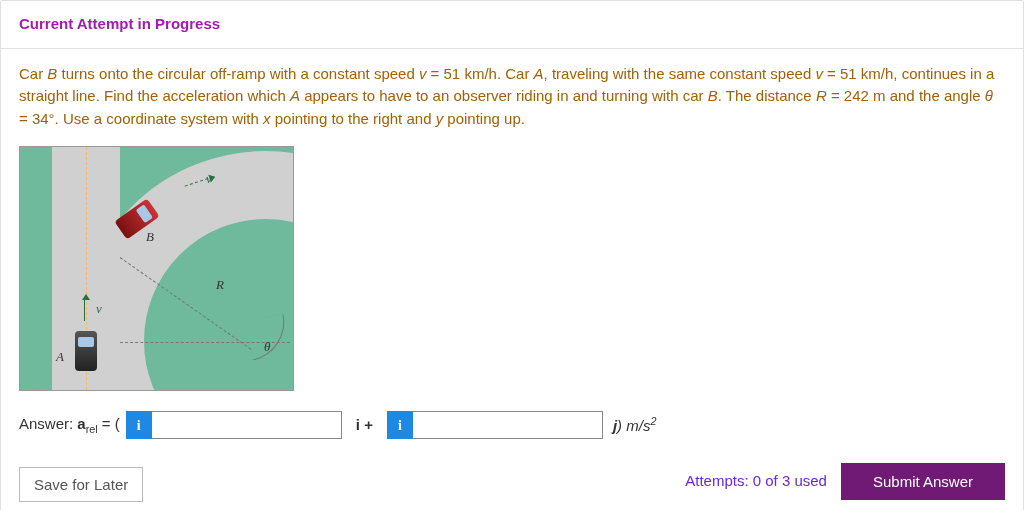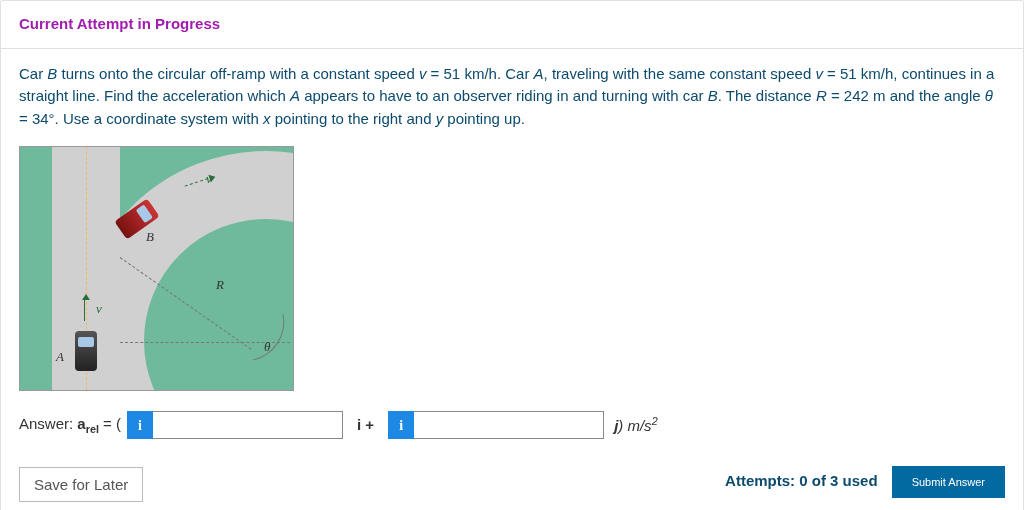--- a/index.html
+++ b/index.html
@@ -1,33 +1,33 @@
 <!DOCTYPE html>
 <html><head>
 <meta charset="utf-8">
 <style>
   * { box-sizing: border-box; margin: 0; padding: 0; }
   body { font-family: "Helvetica Neue", Arial, sans-serif; background: #fff; width: 1024px; height: 510px; color: #333; font-size: 15px; line-height: 1.5; }
   .card { border: 1px solid #e0e0e0; border-radius: 2px; }
   .header { padding: 12px 18px; border-bottom: 1px solid #e0e0e0; font-weight: 700; color: #a21caf; }
   .body { padding: 14px 18px 18px; }
-  .prompt { color: #0c4a6e; margin-bottom: 16px; }
+  .prompt { color: #a16207; margin-bottom: 16px; }
   .prompt em, .prompt i { font-style: italic; }
   .figure { width: 275px; height: 245px; background: #6fb99c; position: relative; overflow: hidden; border: 1px solid #999; }
   .answer-row { display: flex; align-items: center; gap: 6px; margin-top: 20px; color: #333; }
-  .answer-row sub { font-size: 0.72em; vertical-align: sub; font-weight: bold; }
+  .answer-row sub { font-size: 0.72em; vertical-align: sub; }
   .answer-row sup { font-size: 0.72em; vertical-align: super; }
   .info-btn { width: 26px; height: 28px; background: #1e88e5; color: #fff; display: inline-flex; align-items: center; justify-content: center; font-weight: 700; font-family: Georgia, serif; font-size: 14px; cursor: pointer; }
   .num-input { height: 28px; width: 190px; border: 1px solid #888; border-left: 0; padding: 2px 6px; font-family: inherit; font-size: 14px; }
   .input-group { display: inline-flex; align-items: stretch; }
   .bottom-row { display: flex; align-items: center; justify-content: space-between; margin-top: 22px; }
   .save-btn { border: 1px solid #bbb; background: #fff; padding: 8px 14px; font-size: 15px; color: #555; cursor: pointer; margin-top: 6px; }
   .right-group { display: flex; align-items: center; gap: 14px; }
-  .attempts { font-weight: 700; color: #0c4a6e; }
-  .submit-btn { background: #0369a1; color: #fff; border: 0; padding: 10px 20px; font-size: 11px; cursor: pointer; }
+  .attempts { font-weight: 400; color: #6d28d9; }
+  .submit-btn { background: #701a75; color: #fff; border: 0; padding: 10px 32px; font-size: 15px; cursor: pointer; }
   
   .road-v { position: absolute; left: 32px; top: 0; bottom: 0; width: 68px; background: #d0d0d0; }
   .road-v::before { content:""; position:absolute; left:50%; top:0; bottom:0; border-left:1px dashed #f5b860; }
   .road-ramp { position:absolute; width: 380px; height: 380px; border: 68px solid #d0d0d0; border-radius: 50%; left: 56px; top: 4px; background: transparent; box-sizing: border-box; }
   .dash-r { position:absolute; left:100px; top:110px; width:160px; border-top:1.5px dashed #777; transform-origin: left center; transform: rotate(35deg); }
   .dash-h { position:absolute; left:100px; top:195px; width:170px; border-top:1.5px dashed #777; }
   .theta-arc { position:absolute; left:228px; top:170px; width:40px; height:40px; border:1.5px solid #777; border-top:none; border-left:none; border-radius: 0 0 40px 0; transform: rotate(-12deg); }
   .lbl { position:absolute; font-style: italic; font-size: 13px; color:#333; font-family: Georgia, serif; }
   .carA { position:absolute; left:55px; top:184px; width:22px; height:40px; background: linear-gradient(#555,#222); border-radius:4px; }
   .carA::before, .carB::before { content:""; position:absolute; top:6px; left:3px; right:3px; height:10px; background:#a8c8e8; border-radius:2px;}

